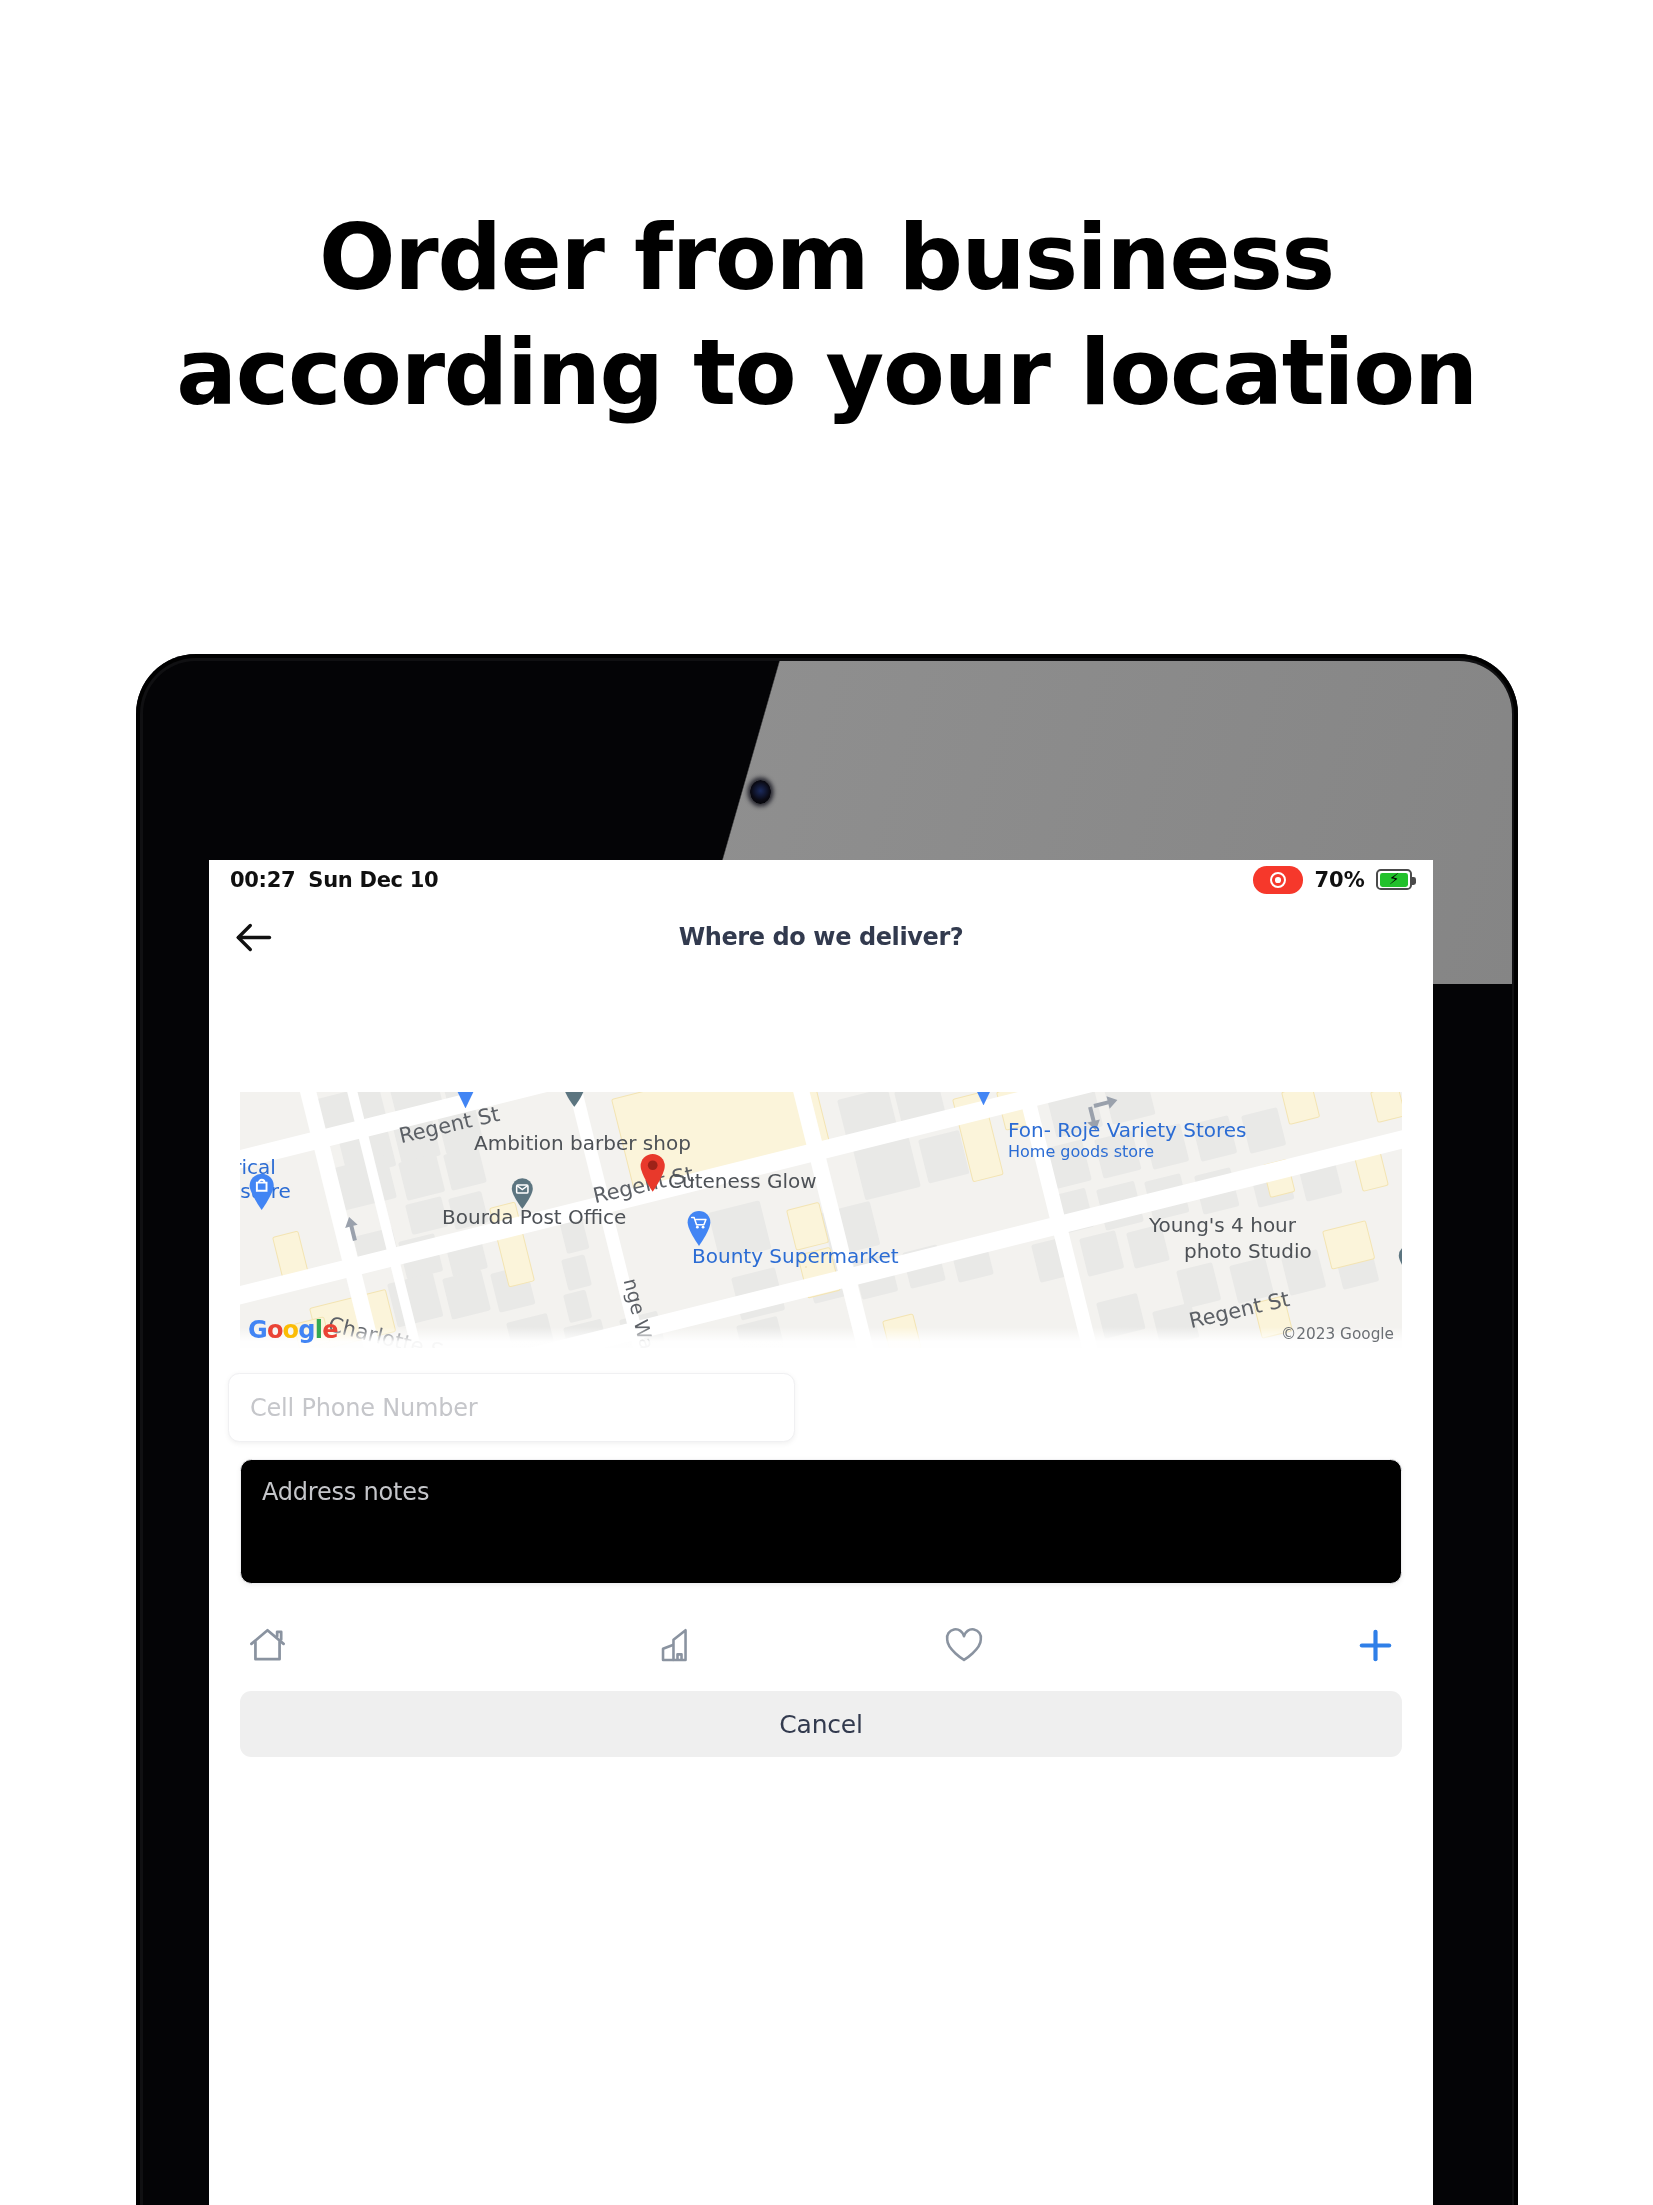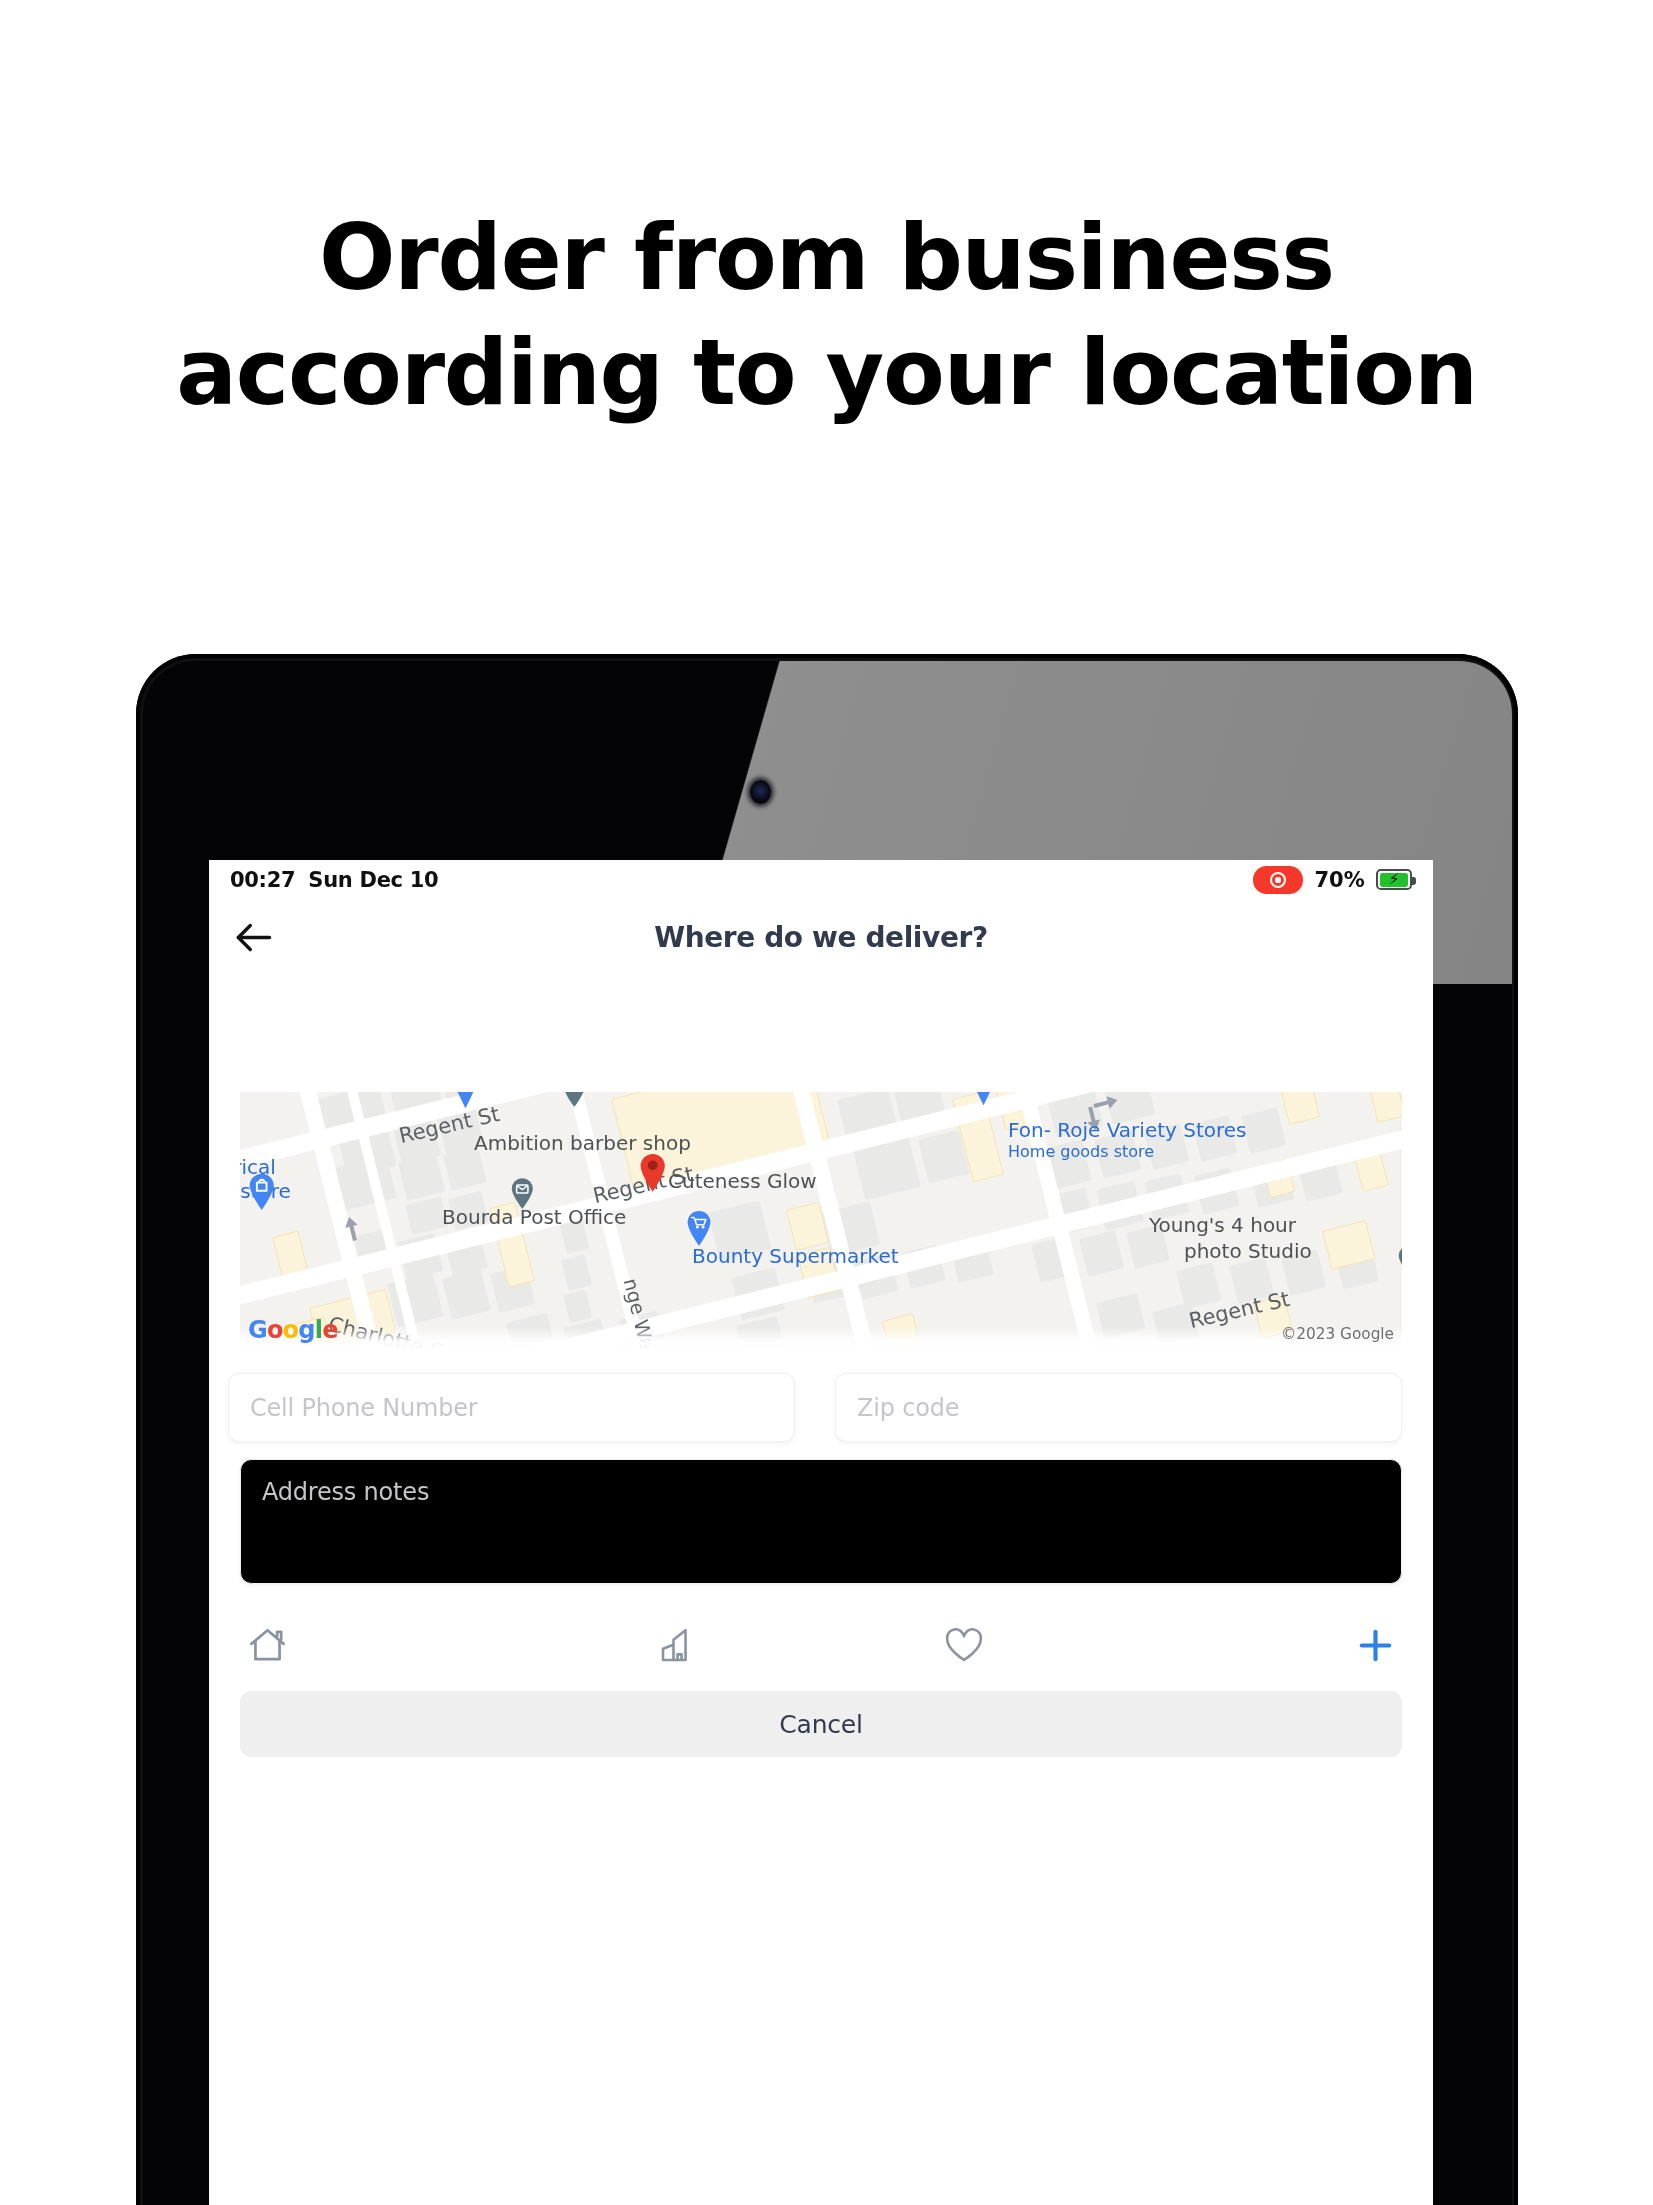--- a/index.html
+++ b/index.html
@@ -121,21 +121,21 @@
     position:absolute;left:0;top:40px;width:1224px;height:74px;
     display:flex;align-items:center;
   }
   #back-button{
     position:absolute;left:18px;top:50%;transform:translateY(-50%);
     width:53px;height:53px;display:flex;align-items:center;justify-content:center;
     cursor:pointer;
   }
   #page-title{
     width:100%;text-align:center;
-    font-size:28px;font-weight:700;color:#323A4E;
+    font-size:24px;font-weight:700;color:#323A4E;
     letter-spacing:-0.4px;
     font-family:"DejaVu Sans",sans-serif;
   }
 
   
   #address-field{
     position:absolute;left:31px;top:143px;
     width:1162px;height:69px;
     background:#ffffff;border:0.8px solid #EDEDEF;border-radius:11.3px;
     box-shadow:0 1.6px 5.7px rgba(0,0,0,0.07);
@@ -466,23 +466,20 @@
         <div id="google-logo">
           <span class="g1">G</span><span class="o1">o</span><span class="o2">o</span><span class="g2">g</span><span class="l1">l</span><span class="e1">e</span>
         </div>
         <div id="map-attribution">©2023 Google</div>
       </div>
     </div>
 
     <div class="tf" id="phone-field">
       <span class="tf-ph">Cell Phone Number</span>
     </div>
-    <div class="tf" id="zip-field">
-      <span class="tf-ph">Zip code</span>
-    </div>
 
     <div id="notes-field">
       <span id="notes-ph">Address notes</span>
     </div>
 
     <div id="label-row">
       <div class="label-opt">
         <svg width="39" height="37" viewBox="0 0 48 46">
           <path d="M4 21 L24 4 L44 21" fill="none" stroke="#8A93A0" stroke-width="3.4" stroke-linecap="round" stroke-linejoin="round"></path>
           <path d="M9 18.5 L9 40 L39 40 L39 18.5" fill="none" stroke="#8A93A0" stroke-width="3.4" stroke-linecap="round" stroke-linejoin="round"></path>

